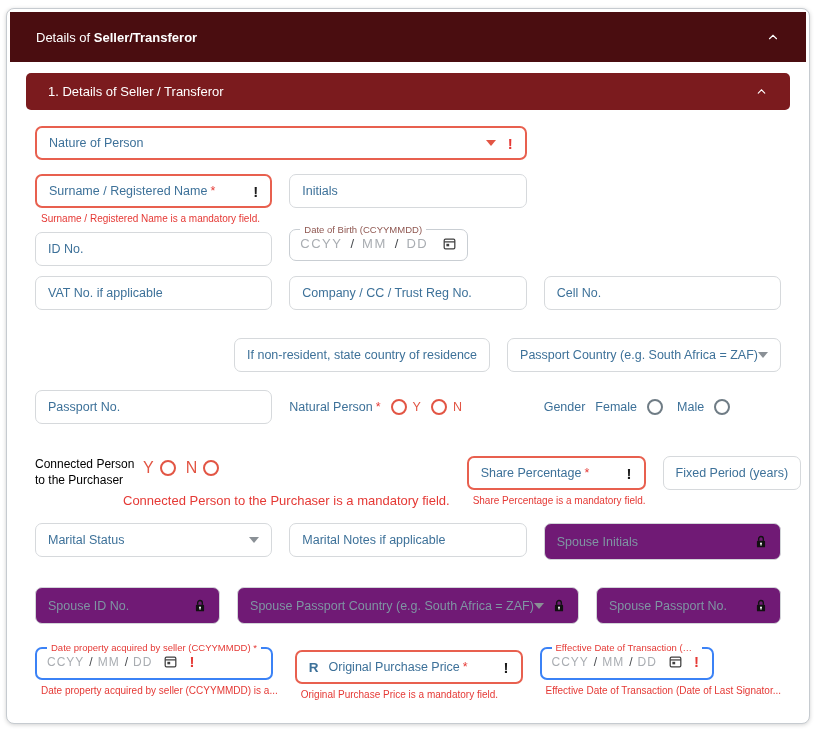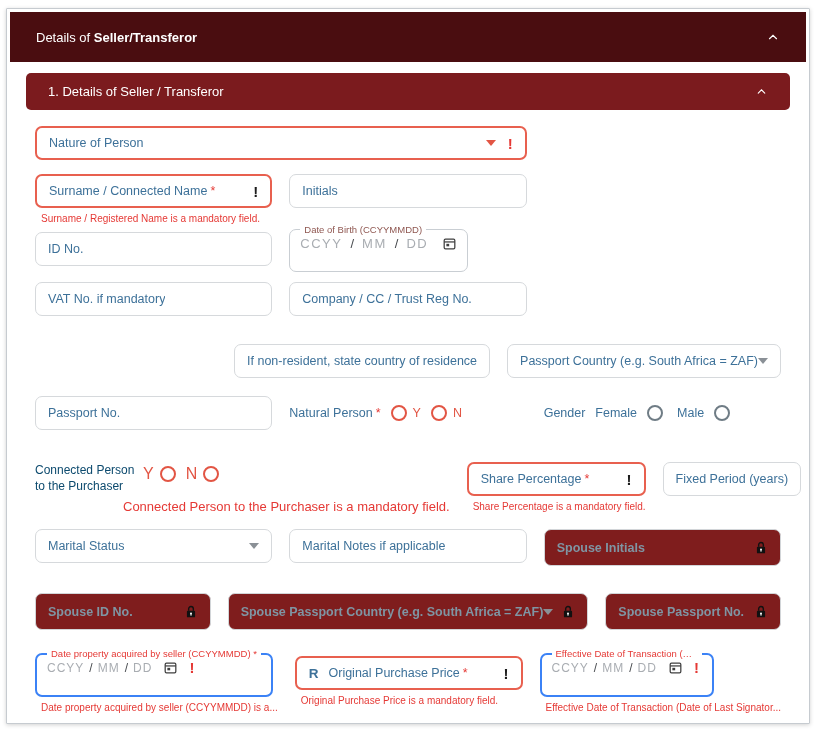--- a/index.html
+++ b/index.html
@@ -11,21 +11,21 @@
   .page {
     width: 816px;
     height: 732px;
     padding: 8px 6px;
   }
   .card {
     width: 100%;
     height: 100%;
     background: #fff;
     border: 1px solid #c6cbd0;
-    border-radius: 1px;
+    border-radius: 8px;
     box-shadow: 0 1px 4px rgba(0,0,0,.18);
     padding: 3px 3px 0 3px;
     overflow: hidden;
   }
   
   .hdr-outer {
     background: #4a0d10;
     color: #fff;
     height: 50px;
     display: flex;
@@ -77,41 +77,40 @@
     white-space: nowrap;
     overflow: hidden;
   }
   .req { color: #e53935; font-size: 12.5px; margin-left: 3px; }
   .field.err { border: 2px solid #e8604f; }
   .trail { margin-left: auto; display: flex; align-items: center; gap: 12px; }
   .bang { font-weight: bold; font-size: 15px; color: #1c1c1c; line-height: 1; }
   .bang.red { color: #e53935; }
   .caret { display: flex; align-items: center; }
   .field.disabled {
-    background: #7f1d1d;
+    background: #701a75;
     border-color: #d2d5d8;
     height: 37px;
     cursor: default;
-    font-weight: bold;
   }
   .field.disabled .lbl { color: #7f95a3; }
   .errmsg {
     color: #e53935;
     font-size: 10px;
     margin: 5px 0 0 6px;
     white-space: nowrap;
     overflow: hidden;
     text-overflow: ellipsis;
   }
   
   fieldset.datefs {
     border: 1px solid #c9ced3;
     border-radius: 7px;
     margin: 0;
-    padding: 1px 10px 20px 10px;
+    padding: 1px 10px 9px 10px;
     background: #fff;
   }
   fieldset.datefs legend {
     font-size: 9.5px;
     padding: 0 4px;
     color: #8f5751;
     white-space: nowrap;
   }
   fieldset.datefs.errfs { border: 2px solid #3b82f6; }
   fieldset.datefs.errfs legend { color: #e53935; }
@@ -140,21 +139,21 @@
     border-radius: 50%;
     border: 2px solid #6f7c85;
     display: inline-block;
     cursor: pointer;
     flex: 0 0 auto;
   }
   .radio.red { border-color: #e25544; }
   .opt-red { color: #e25544; }
   .gap6 { margin-left: 6px; } .gap10 { margin-left: 10px; } .gap14 { margin-left: 14px; }
   .connected-lbl {
-    color: #0c4a6e;
+    color: #000000;
     font-size: 12px;
     width: 108px;
     line-height: 1.35;
     flex: 0 0 auto;
   }
   .connected-wrap { display: flex; align-items: flex-start; }
   .connected-opts { display: flex; align-items: center; margin-top: 3px; }
   .connected-err { margin-left: 88px; font-size: 13px; }
   
   .currency { color: #3d7199; font-size: 13.5px; font-weight: 600; margin-right: 10px; }
@@ -203,21 +202,21 @@
               </span>
               <span class="bang red">!</span>
             </span>
           </div>
         </div>
       </div>
 
       <div class="row mt14">
         <div>
           <div class="field err">
-            <span class="lbl">Surname / Connected Name</span>
+            <span class="lbl">Surname / Registered Name</span>
               <span class="req">*</span>
             <span class="trail">
                 <span class="bang">!</span>
               </span>
           </div>
           <div class="errmsg">Surname / Registered Name is a mandatory field.</div>
         </div>
         <div>
           <div class="field">
             <span class="lbl">Initials</span>
@@ -248,26 +247,31 @@
                   </svg>
               </span>
             </span>
           </fieldset>
         </div>
       </div>
 
       <div class="row mt10">
         <div>
           <div class="field">
-            <span class="lbl">VAT No. if mandatory</span>
+            <span class="lbl">VAT No. if applicable</span>
           </div>
         </div>
         <div>
           <div class="field">
             <span class="lbl">Company / CC / Trust Reg No.</span>
+          </div>
+        </div>
+        <div>
+          <div class="field">
+            <span class="lbl">Cell No.</span>
           </div>
         </div>
       </div>
 
       <div class="row mt28">
         <div class="c2">
           <div class="field">
             <span class="lbl">If non-resident, state country of residence</span>
           </div>
         </div>

